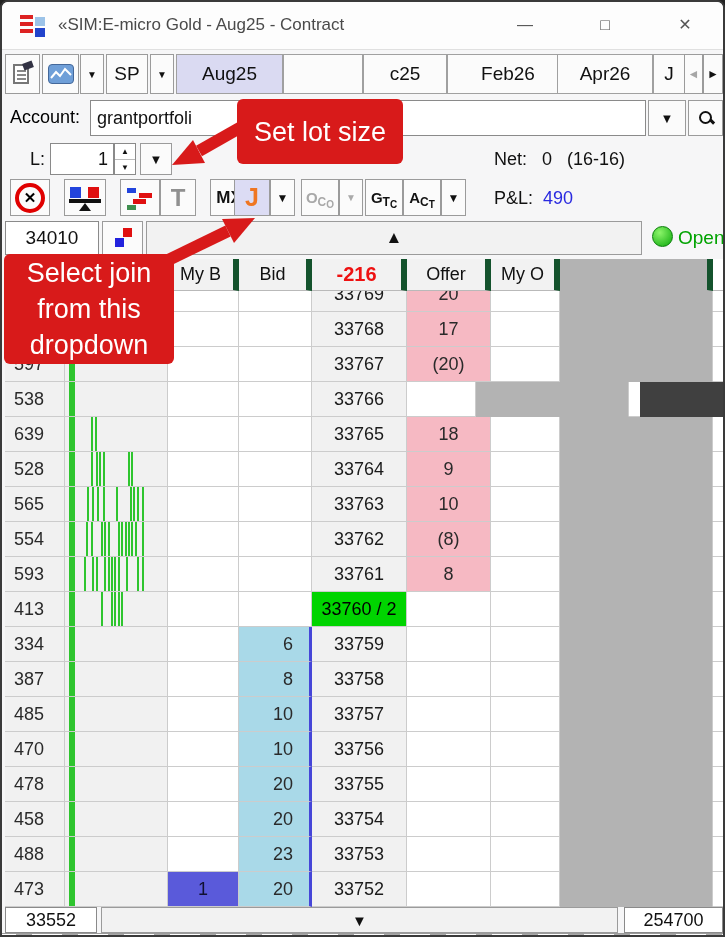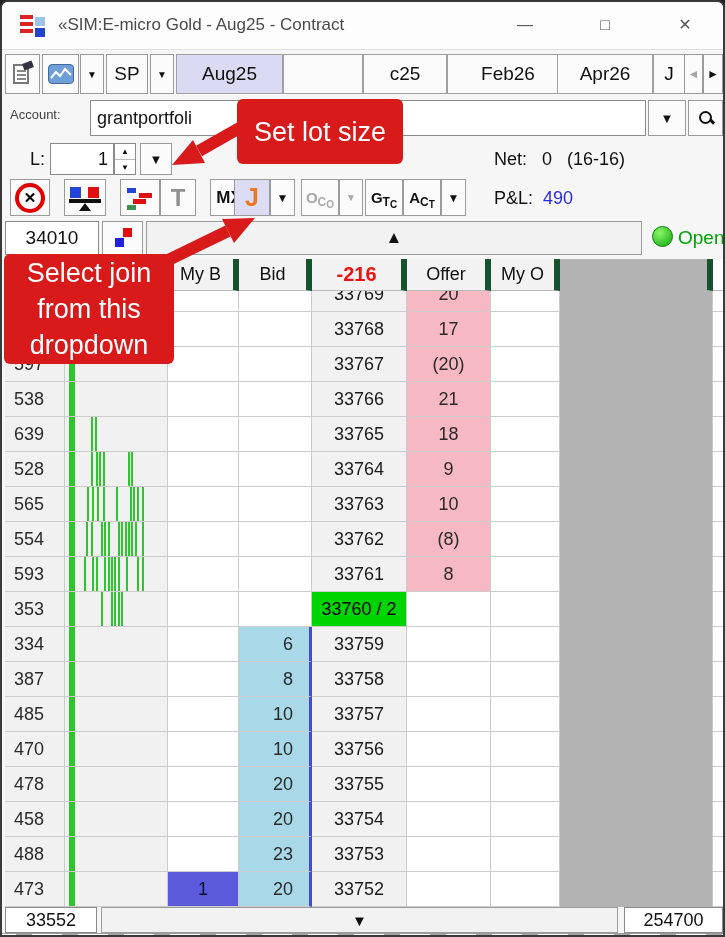--- a/index.html
+++ b/index.html
@@ -111,21 +111,21 @@
       <div class="tab" style="left: 555px; width: 96px;">Apr26</div>
       <div class="tab" style="left: 651px; width: 32px;">J</div>
     </div>
   <div class="btn abs" style="left:682px; top:52px; width:19px; height:40px;">
       <span style="font-size:12px; color:#a6a6a6;">◄</span>
     </div>
   <div class="btn abs" style="left:701px; top:52px; width:20px; height:40px;">
       <span style="font-size:12px;">►</span>
     </div>
 
-  <div class="abs" style="left:8px; top:105px; font-size:13px; color:#404040;">Account:</div>
+  <div class="abs" style="left:8px; top:105px; font-size:18px; color:#000000;">Account:</div>
   <div class="sunken abs" style="left:88px; top:98px; width:556px; height:36px; font-size:18px; color:#111; display:flex; align-items:center; padding-left:6px;">grantportfoli</div>
   <div class="btn abs" style="left:646px; top:98px; width:38px; height:36px;">
       <span style="font-size:13px;">▼</span>
     </div>
   <div class="btn abs" style="left:686px; top:98px; width:35px; height:36px;">
       <span class="mag"></span>
     </div>
 
   <div class="abs" style="left:28px; top:147px; font-size:18px; color:#111;">L:</div>
   <div class="sunken abs" style="left:48px; top:141px; width:64px; height:32px; font-size:18px; color:#111; display:flex; align-items:center; justify-content:flex-end; padding-right:5px;">1</div>
@@ -255,21 +255,20 @@
           <div class="lcell c-end"></div>
         </div>
         <div class="lrow">
           <div class="lcell c-vol">538</div>
           <div class="lcell c-hist">
             <div class="histbar" style="left: 4px;"></div>
           </div>
           <div class="lcell c-myb"></div>
           <div class="lcell c-bid"></div>
           <div class="lcell c-price">33766</div>
-          <div class="lcell c-offer offer-on">21</div>
           <div class="lcell c-myo"></div>
           <div class="lcell c-fill"></div>
           <div class="lcell c-end"></div>
         </div>
         <div class="lrow">
           <div class="lcell c-vol">639</div>
           <div class="lcell c-hist">
             <div class="histbar" style="left: 4px;"></div>
             <div class="histline" style="left: 26.45px;"></div>
             <div class="histline" style="left: 29.85px;"></div>
@@ -366,21 +365,21 @@
           </div>
           <div class="lcell c-myb"></div>
           <div class="lcell c-bid"></div>
           <div class="lcell c-price">33761</div>
           <div class="lcell c-offer offer-on">8</div>
           <div class="lcell c-myo"></div>
           <div class="lcell c-fill"></div>
           <div class="lcell c-end"></div>
         </div>
         <div class="lrow">
-          <div class="lcell c-vol">353</div>
+          <div class="lcell c-vol">413</div>
           <div class="lcell c-hist">
             <div class="histbar" style="left: 4px;"></div>
             <div class="histline" style="left: 35.8px;"></div>
             <div class="histline" style="left: 46px;"></div>
             <div class="histline" style="left: 49.4px;"></div>
             <div class="histline" style="left: 52.8px;"></div>
             <div class="histline" style="left: 56.2px;"></div>
           </div>
           <div class="lcell c-myb"></div>
           <div class="lcell c-bid"></div>

